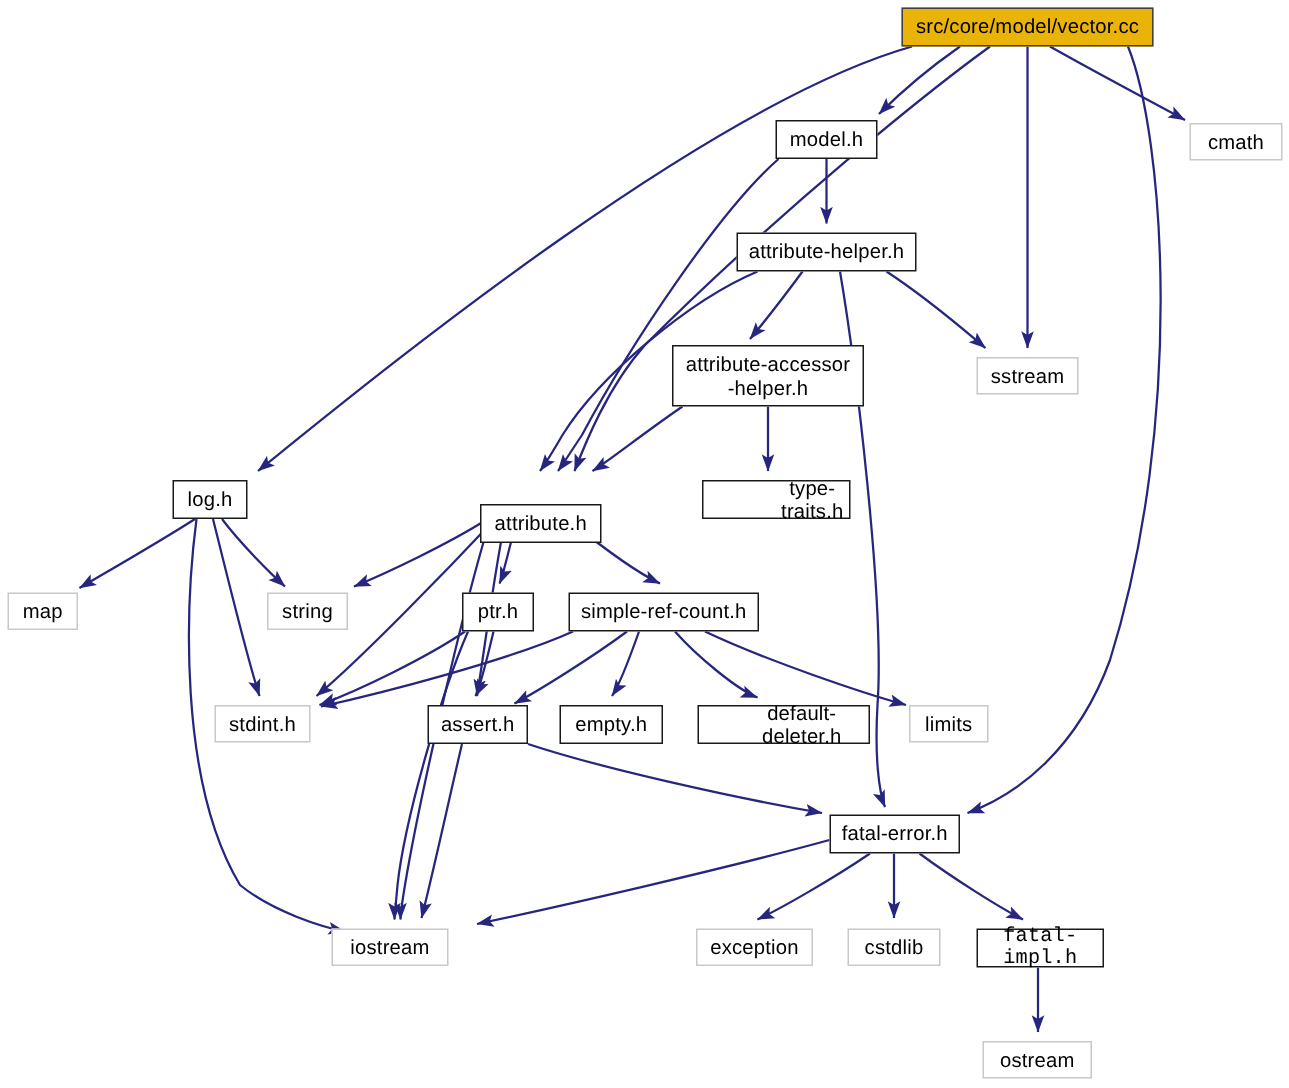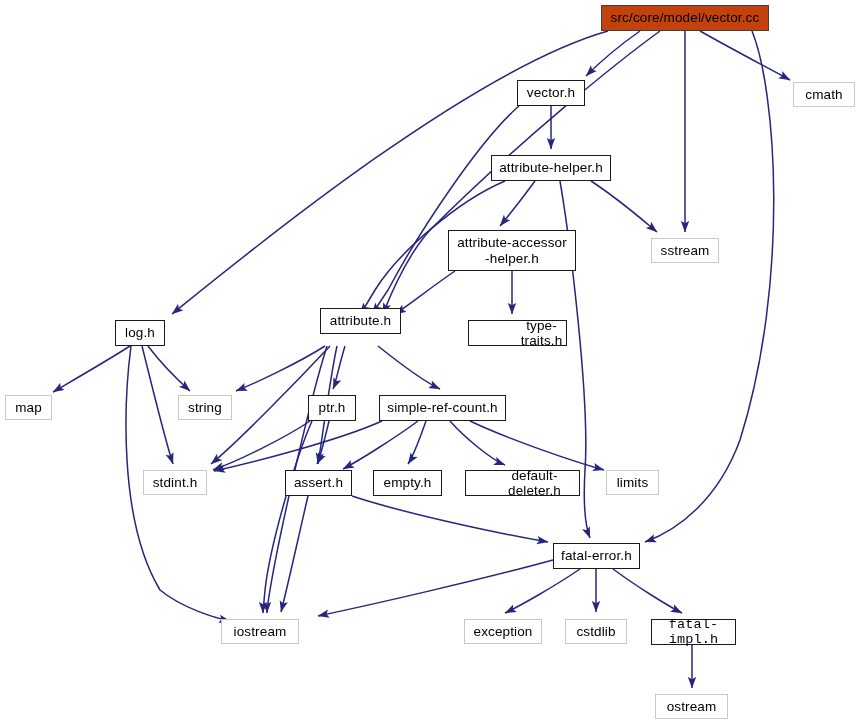--- a/index.html
+++ b/index.html
@@ -37,21 +37,21 @@
     letter-spacing: 0.01em;
   }
   .node.solid {
     border: 1.4px solid #1a1a1a;
   }
   .node.faint {
     border: 1.1px solid #c8c8c8;
   }
   .node.root {
     border: 1.6px solid #404040;
-    background: #c2410c;
+    background: #eab308;
   }
 </style>
 </head>
 <body>
 
 <div id="graph-root">
   <svg class="edges" viewBox="0 0 859 725" xmlns="http://www.w3.org/2000/svg">
     <defs>
       <marker id="arrowhead" markerWidth="9" markerHeight="9" refX="7.4" refY="3" orient="auto" markerUnits="strokeWidth">
         <path d="M0,0.2 L7.6,3 L0,5.8 L1.6,3 Z" fill="#26267f"></path>
@@ -94,28 +94,28 @@
         <path d="M 308,496 C 300,530 288,585 281,612" fill="none" stroke="#26267f" stroke-width="1.5" marker-end="url(#arrowhead)"></path>
         <path d="M 580,569 C 555,586 520,606 505,613" fill="none" stroke="#26267f" stroke-width="1.5" marker-end="url(#arrowhead)"></path>
         <path d="M 596,569 C 596,586 596,604 596,612" fill="none" stroke="#26267f" stroke-width="1.5" marker-end="url(#arrowhead)"></path>
         <path d="M 613,569 C 636,586 668,606 682,613" fill="none" stroke="#26267f" stroke-width="1.5" marker-end="url(#arrowhead)"></path>
         <path d="M 553,560 C 480,580 370,605 318,616" fill="none" stroke="#26267f" stroke-width="1.5" marker-end="url(#arrowhead)"></path>
         <path d="M 692,645 C 692,662 692,680 692,688" fill="none" stroke="#26267f" stroke-width="1.5" marker-end="url(#arrowhead)"></path>
       </g>
   </svg>
   <div id="node-layer">
       <div class="node root" style="left: 601px; top: 5px; width: 168px; height: 26px;">src/core/model/vector.cc</div>
-      <div class="node solid" style="left: 517px; top: 80px; width: 68px; height: 26px;">vector.h</div>
+      <div class="node solid" style="left: 517px; top: 80px; width: 68px; height: 26px;">model.h</div>
       <div class="node faint" style="left: 793px; top: 82px; width: 62px; height: 25px;">cmath</div>
       <div class="node solid" style="left: 491px; top: 155px; width: 120px; height: 26px;">attribute-helper.h</div>
       <div class="node solid" style="left: 448px; top: 230px; width: 128px; height: 41px;">attribute-accessor
 -helper.h</div>
       <div class="node faint" style="left: 651px; top: 238px; width: 68px; height: 25px;">sstream</div>
       <div class="node solid" style="left: 115px; top: 320px; width: 50px; height: 26px;">log.h</div>
-      <div class="node solid" style="left: 320px; top: 308px; width: 81px; height: 26px;">attribute.h</div>
+      <div class="node solid" style="left: 320px; top: 336px; width: 81px; height: 26px;">attribute.h</div>
       <div class="node solid" style="left: 468px; top: 320px; width: 99px; height: 26px; padding-left: 48px;">type-traits.h</div>
       <div class="node faint" style="left: 5px; top: 395px; width: 47px; height: 25px;">map</div>
       <div class="node faint" style="left: 178px; top: 395px; width: 54px; height: 25px;">string</div>
       <div class="node solid" style="left: 308px; top: 395px; width: 48px; height: 26px;">ptr.h</div>
       <div class="node solid" style="left: 379px; top: 395px; width: 127px; height: 26px;">simple-ref-count.h</div>
       <div class="node faint" style="left: 143px; top: 470px; width: 64px; height: 25px;">stdint.h</div>
       <div class="node solid" style="left: 285px; top: 470px; width: 67px; height: 26px;">assert.h</div>
       <div class="node solid" style="left: 373px; top: 470px; width: 69px; height: 26px;">empty.h</div>
       <div class="node solid" style="left: 465px; top: 470px; width: 115px; height: 26px; padding-left: 24px;">default-deleter.h</div>
       <div class="node faint" style="left: 606px; top: 470px; width: 53px; height: 25px;">limits</div>

